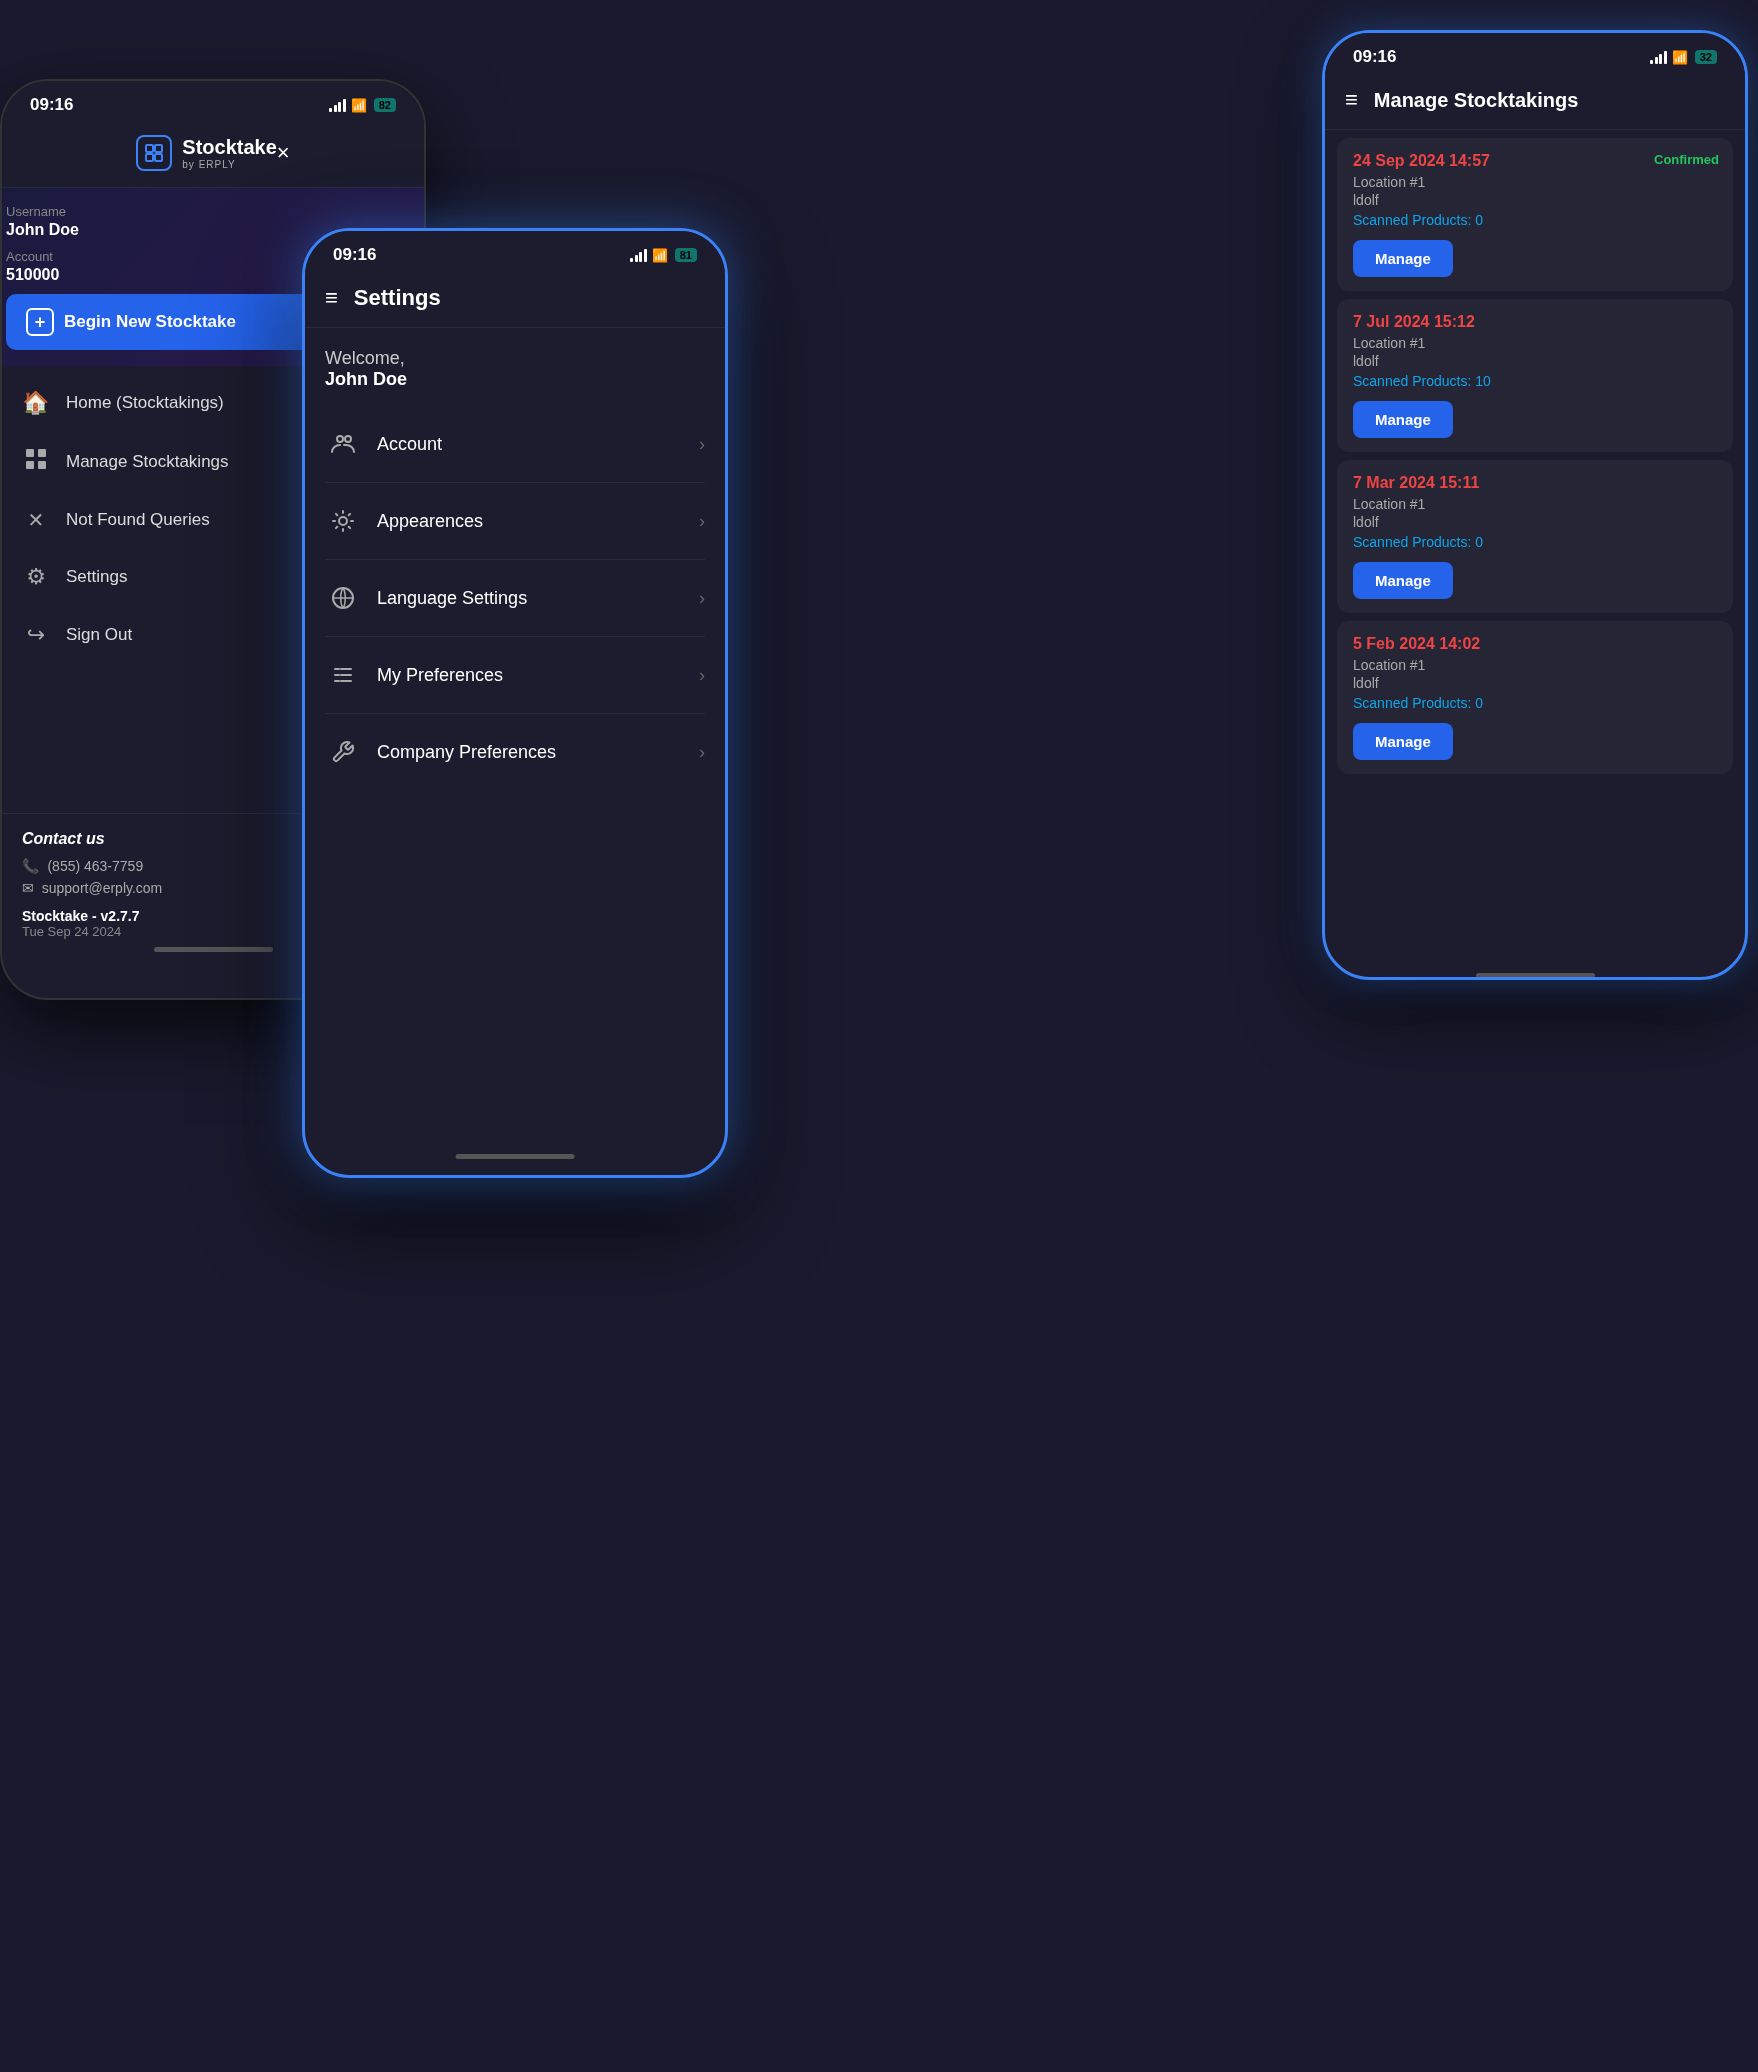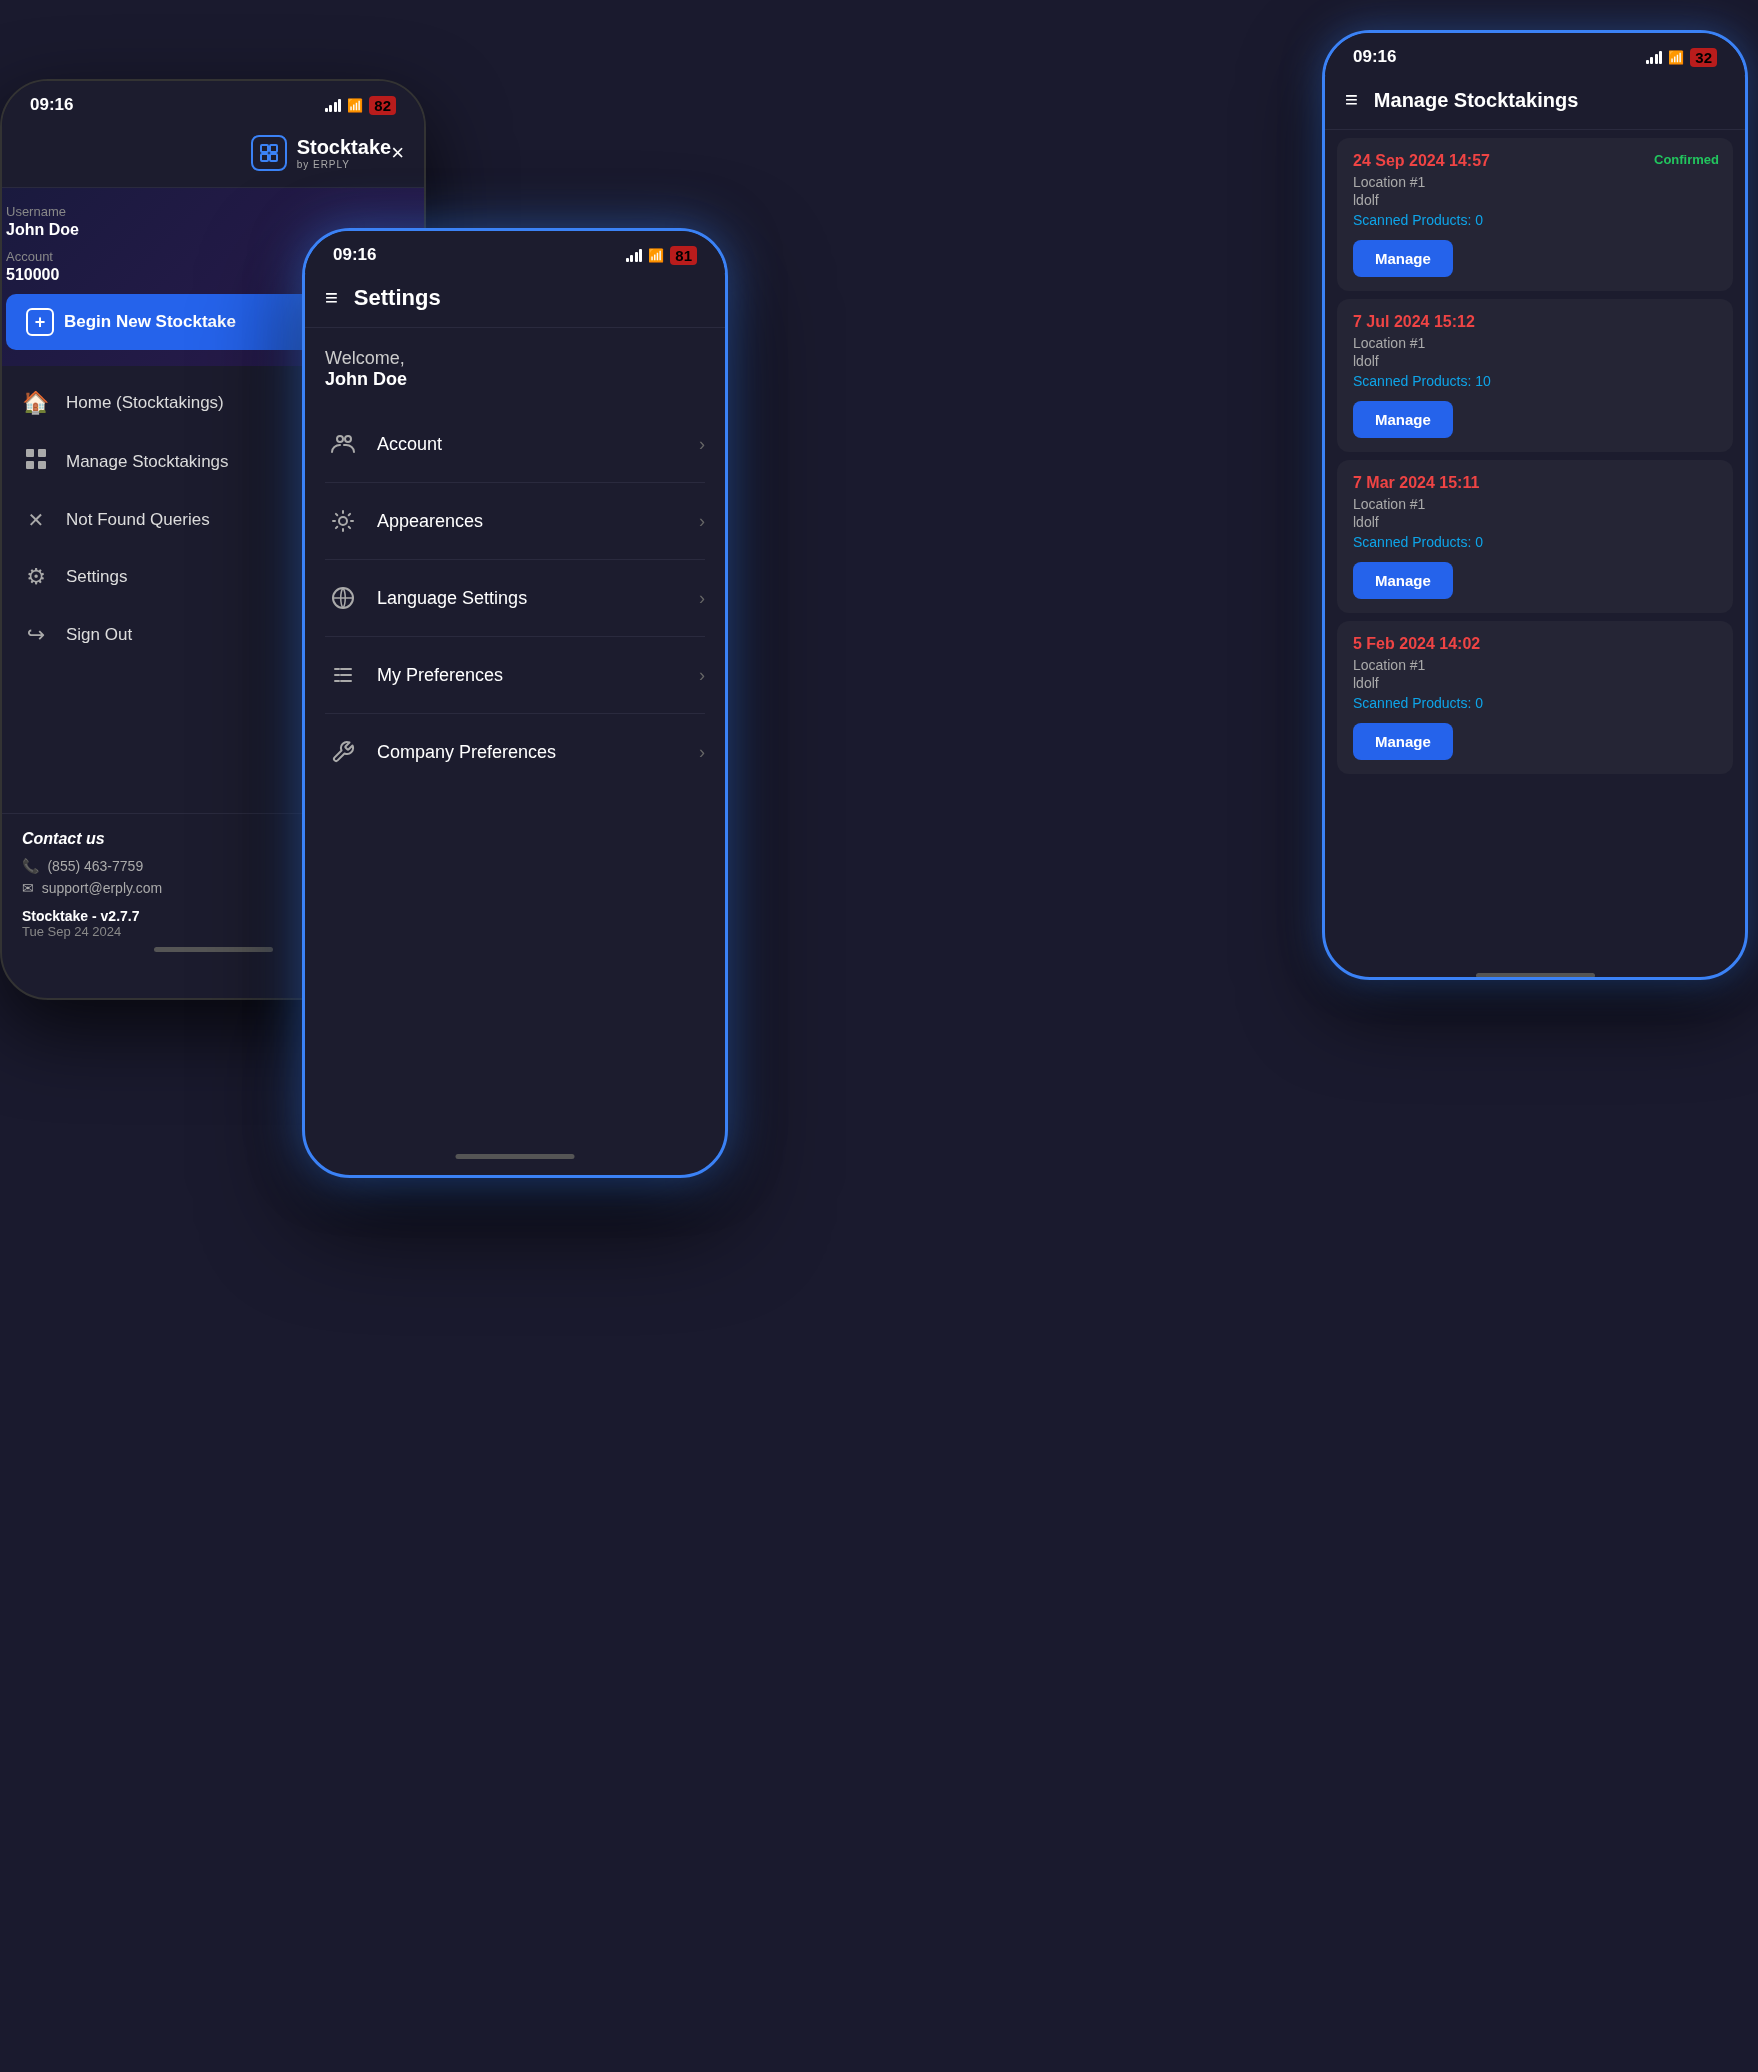--- a/index.html
+++ b/index.html
@@ -49,21 +49,21 @@
       display: flex;
       align-items: center;
       gap: 6px;
       color: #fff;
       font-size: 13px;
     }
 
     .sidebar-header {
       display: flex;
       align-items: center;
-      justify-content: flex-end;
+      justify-content: center;
       padding: 12px 20px 16px;
       background: #1c1c2e;
       border-bottom: 1px solid #2a2a3e;
     }
 
     .sidebar-logo {
       display: flex;
       align-items: center;
       gap: 10px;
     }
@@ -434,25 +434,25 @@
       color: #fff;
     }
 
     .settings-item-arrow {
       font-size: 18px;
       color: #666;
     }
 
     
     .battery-badge {
-      background: #b91c1c;
+      background: #0f766e;
       color: #000;
       border-radius: 4px;
       padding: 1px 5px;
-      font-size: 15px;
+      font-size: 11px;
       font-weight: 700;
     }
 
     
     .signal-icon {
       display: inline-flex;
       gap: 1.5px;
       align-items: flex-end;
       height: 14px;
     }

